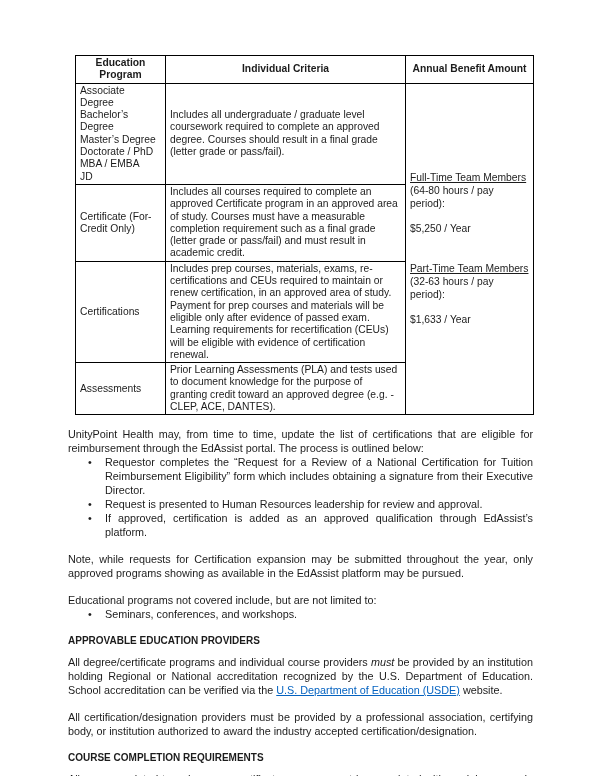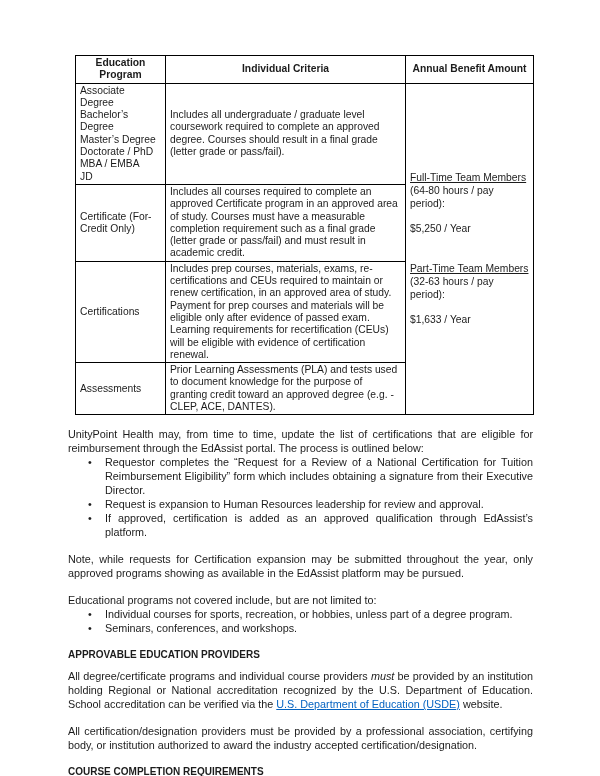--- a/index.html
+++ b/index.html
@@ -101,29 +101,28 @@
       <tr class="r4">
         <td>Assessments</td>
         <td>Prior Learning Assessments (PLA) and tests used to document knowledge for the purpose of granting credit toward an approved degree (e.g. - CLEP, ACE, DANTES).</td>
       </tr>
     </tbody>
   </table>
 
   <p class="first tight">UnityPoint Health may, from time to time, update the list of certifications that are eligible for reimbursement through the EdAssist portal. The process is outlined below:</p>
   <ul>
     <li>Requestor completes the “Request for a Review of a National Certification for Tuition Reimbursement Eligibility” form which includes obtaining a signature from their Executive Director.</li>
-    <li>Request is expansion to Human Resources leadership for review and approval.</li>
+    <li>Request is presented to Human Resources leadership for review and approval.</li>
     <li>If approved, certification is added as an approved qualification through EdAssist’s platform.</li>
   </ul>
 
   <p>Note, while requests for Certification expansion may be submitted throughout the year, only approved programs showing as available in the EdAssist platform may be pursued.</p>
 
   <p class="tight">Educational programs not covered include, but are not limited to:</p>
   <ul>
-    <li>Individual courses for sports, recreation, or hobbies, unless part of a degree program.</li>
     <li>Seminars, conferences, and workshops.</li>
   </ul>
 
   <h3>APPROVABLE EDUCATION PROVIDERS</h3>
   <p><span>All degree/certificate programs and individual course providers </span><em>must</em><span> be provided by an institution holding Regional or National accreditation recognized by the U.S. Department of Education. School accreditation can be verified via the </span><a class="link">U.S. Department of Education (USDE)</a><span> website.</span></p>
 
   <p>All certification/designation providers must be provided by a professional association, certifying body, or institution authorized to award the industry accepted certification/designation.</p>
 
   <h3>COURSE COMPLETION REQUIREMENTS</h3>
   <p>All courses related to a degree or certificate program must be completed with a minimum grade equivalent of C or better and award college credit. Courses that are based on a pass/fail grading system must be completed with a passing grade. Courses in which a Team Member receives an incomplete, withdrawal, or equivalent grade are ineligible.</p>

